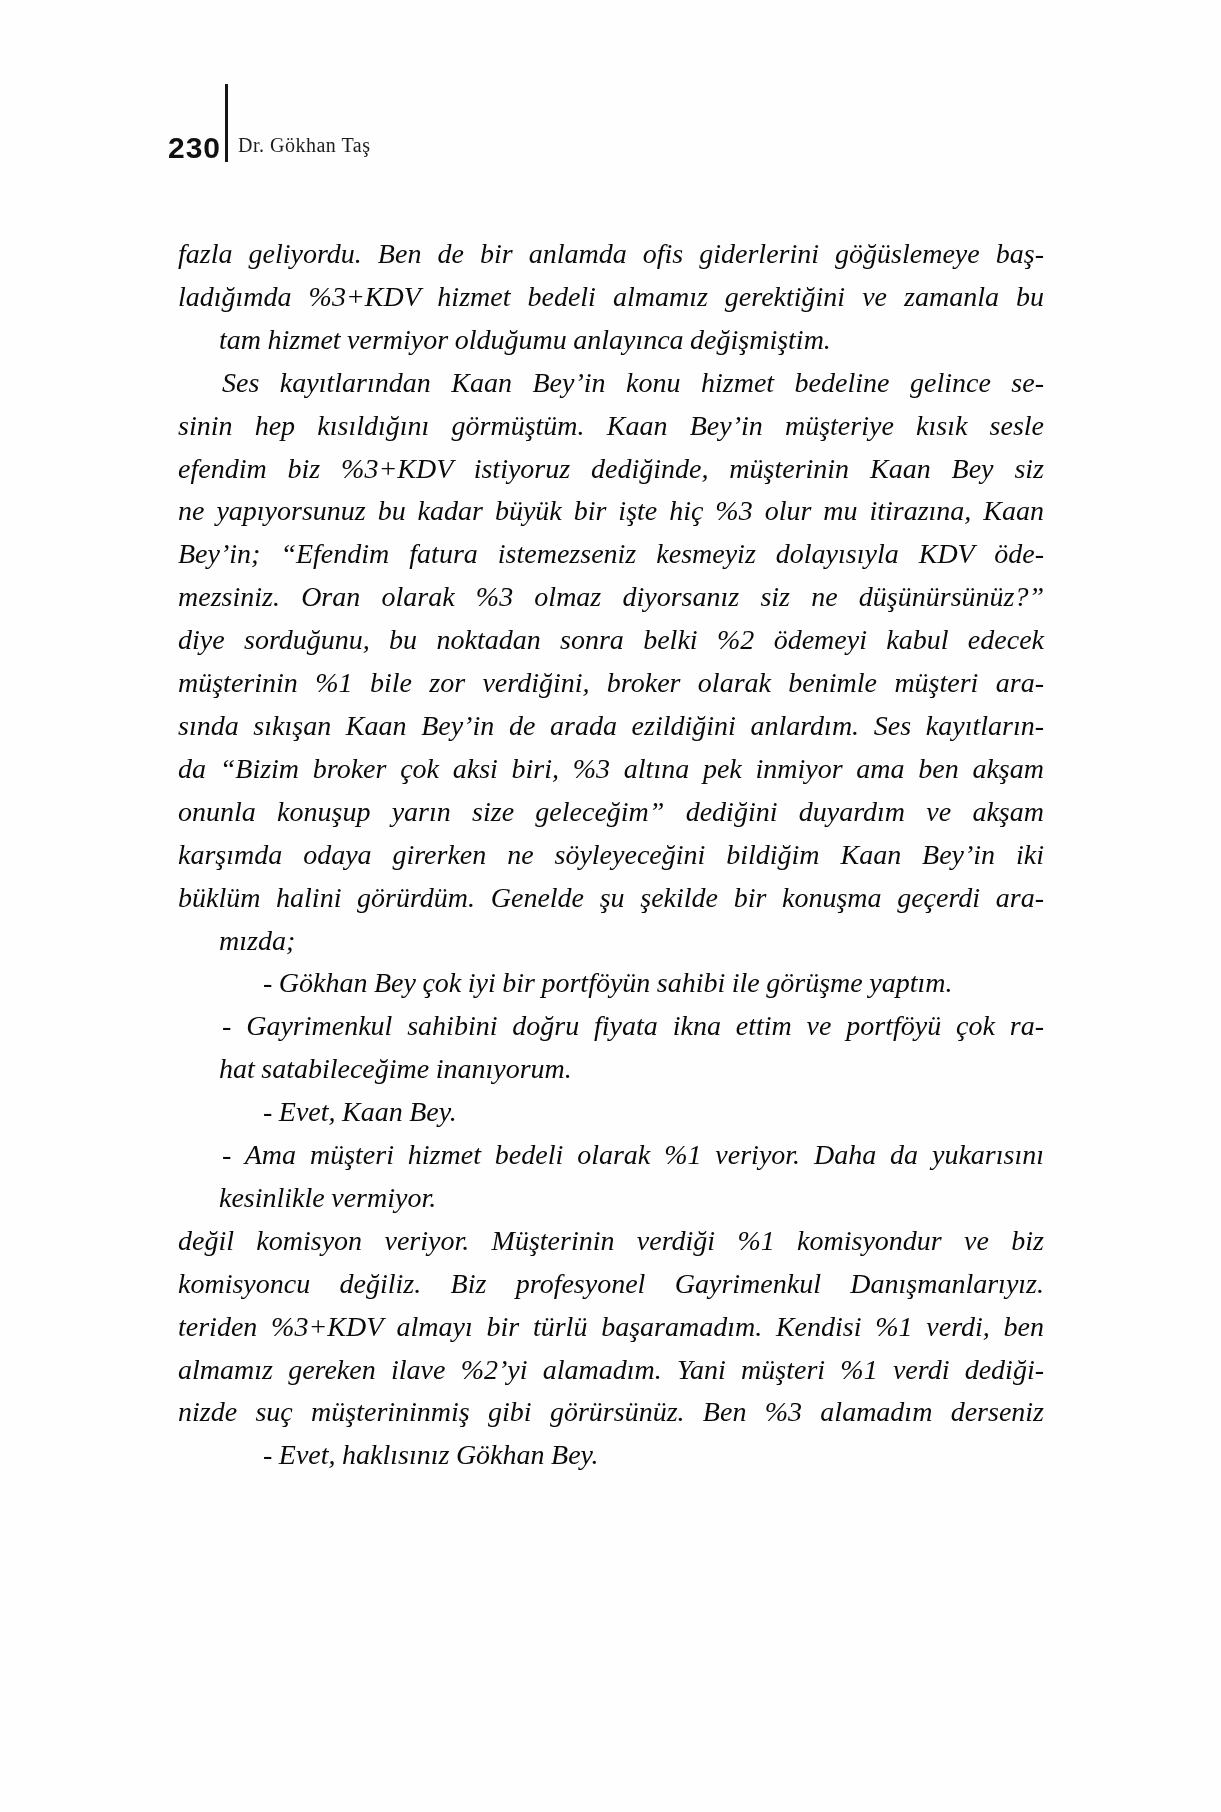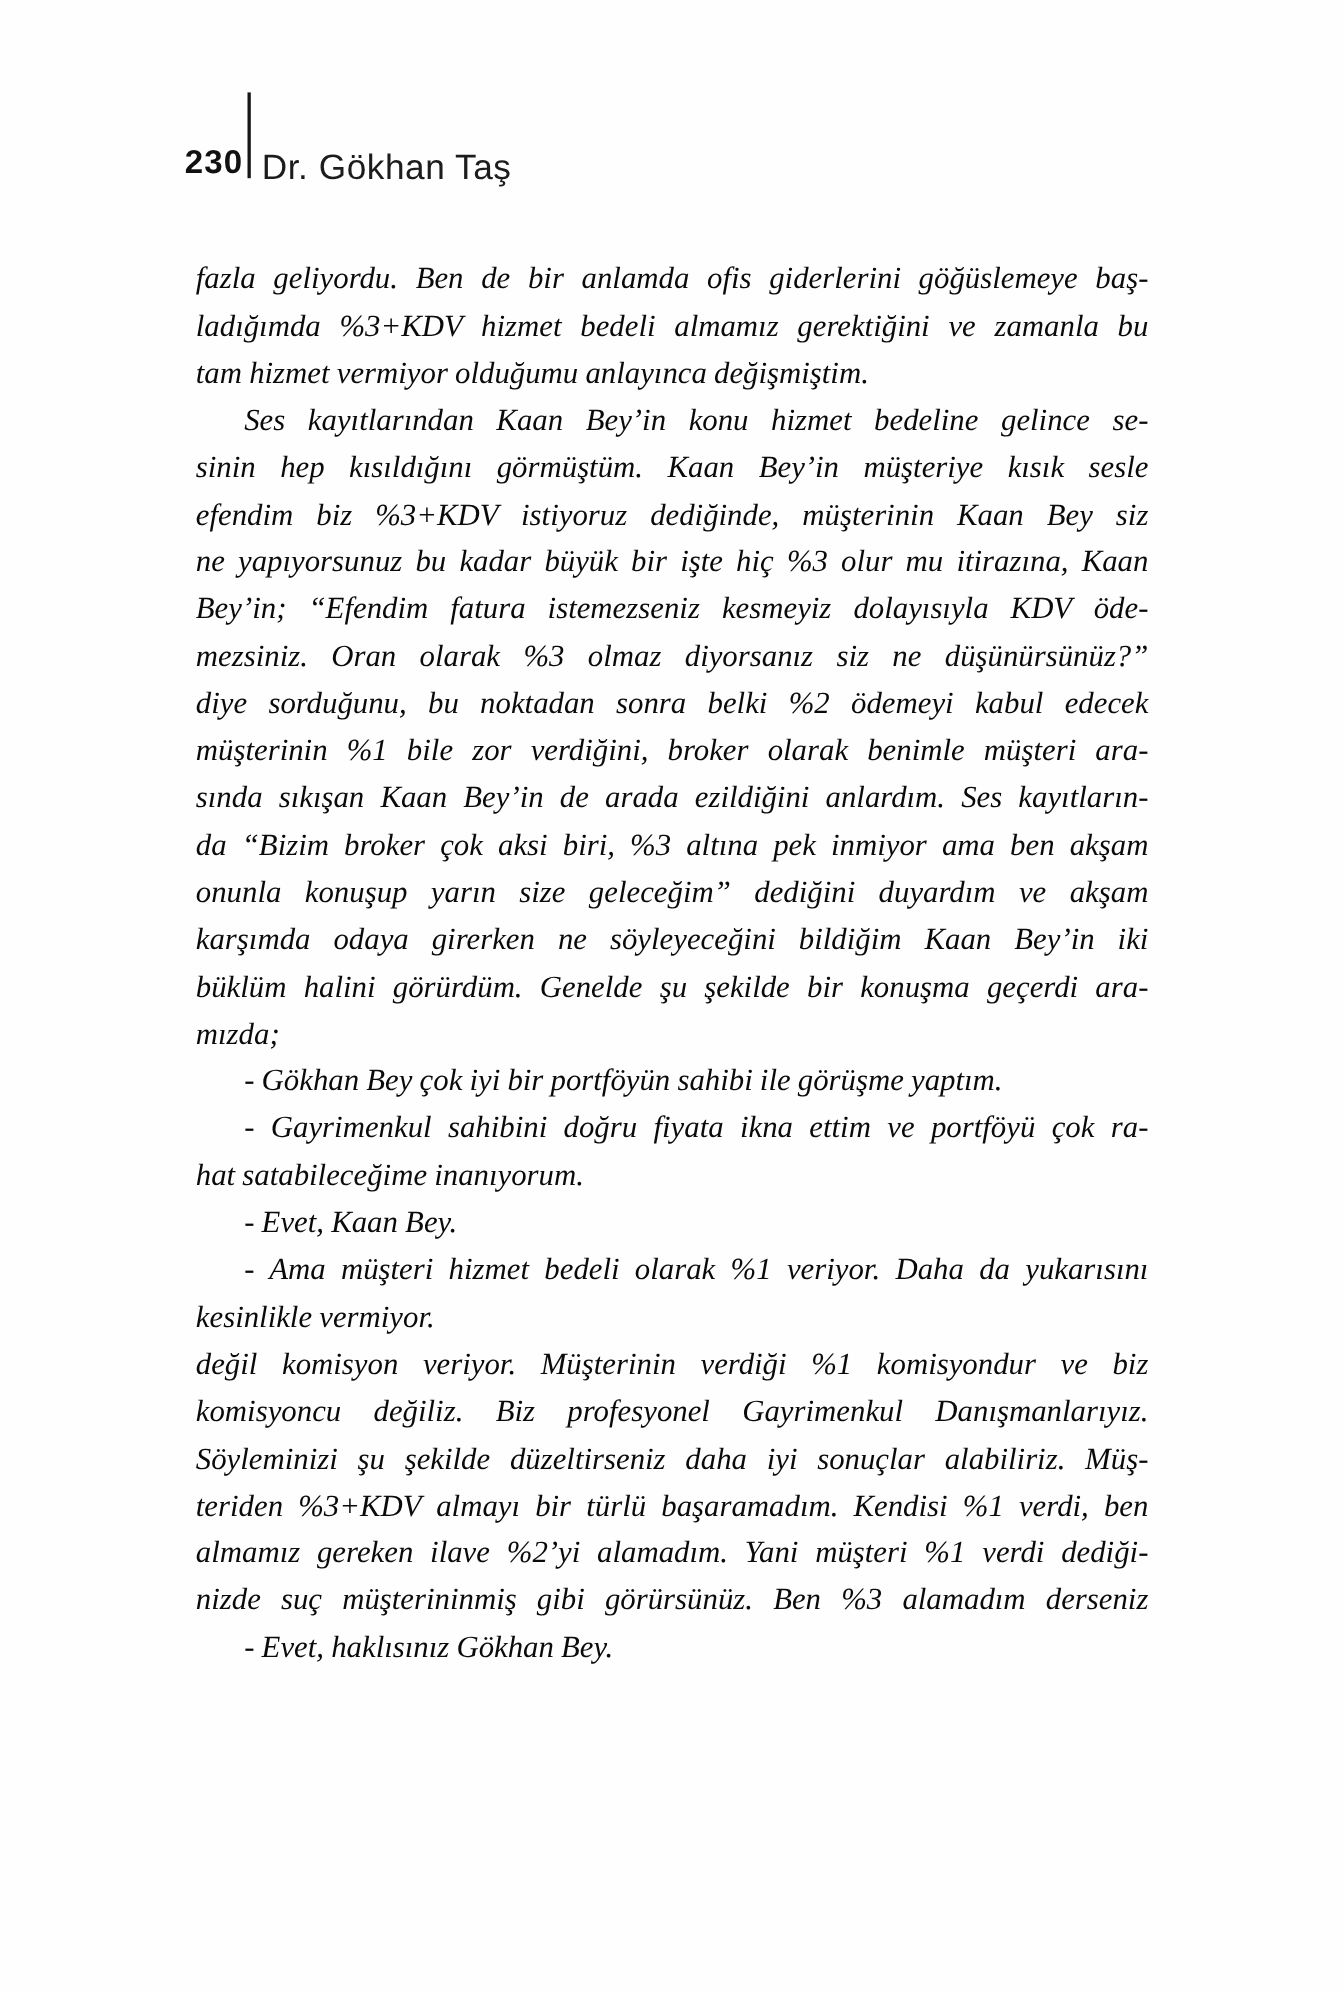--- a/index.html
+++ b/index.html
@@ -38,23 +38,23 @@
     left: 181px;
     top: 84px;
     width: 3px;
     height: 78px;
     background: #161616;
   }
   .author-name {
     position: absolute;
     left: 194px;
     top: 134px;
-    font-family: Liberation Sans, sans-serif;
+    font-family: Liberation Serif, serif;
     font-weight: normal;
-    font-size: 32px;
+    font-size: 20px;
     letter-spacing: 0.5px;
     color: #1c1c1c;
   }
   
   .text-block {
     position: absolute;
     left: 178px;
     top: 233px;
     width: 866px;
     font-family: "Liberation Serif", "DejaVu Serif", serif;
@@ -67,20 +67,21 @@
   .line {
     white-space: normal;
   }
   .line.j {          
     text-align: justify;
     text-align-last: justify;
   }
   .line.e {          
     text-align: right;
     text-align-last: left;
+    margin-left: 41px;
   }
   .line.i {          
     text-indent: 44px;
   }
 </style>
 </head>
 <body>
 
 <div class="book-page">
   <div class="page-header">
@@ -108,19 +109,18 @@
       <div class="line j">büklüm halini görürdüm. Genelde şu şekilde bir konuşma geçerdi ara-</div>
       <div class="line e">mızda;</div>
       <div class="line e i">- Gökhan Bey çok iyi bir portföyün sahibi ile görüşme yaptım.</div>
       <div class="line j i">- Gayrimenkul sahibini doğru fiyata ikna ettim ve portföyü çok ra-</div>
       <div class="line e">hat satabileceğime inanıyorum.</div>
       <div class="line e i">- Evet, Kaan Bey.</div>
       <div class="line j i">- Ama müşteri hizmet bedeli olarak %1 veriyor. Daha da yukarısını</div>
       <div class="line e">kesinlikle vermiyor.</div>
       <div class="line j">değil komisyon veriyor. Müşterinin verdiği %1 komisyondur ve biz</div>
       <div class="line j">komisyoncu değiliz. Biz profesyonel Gayrimenkul Danışmanlarıyız.</div>
-      <div class="line j">Söyleminizi şu şekilde düzeltirseniz daha iyi sonuçlar alabiliriz. Müş-</div>
       <div class="line j">teriden %3+KDV almayı bir türlü başaramadım. Kendisi %1 verdi, ben</div>
       <div class="line j">almamız gereken ilave %2’yi alamadım. Yani müşteri %1 verdi dediği-</div>
       <div class="line j">nizde suç müşterininmiş gibi görürsünüz. Ben %3 alamadım derseniz</div>
       <div class="line e i">- Evet, haklısınız Gökhan Bey.</div>
     </div>
 </div>
 
 </body></html>

